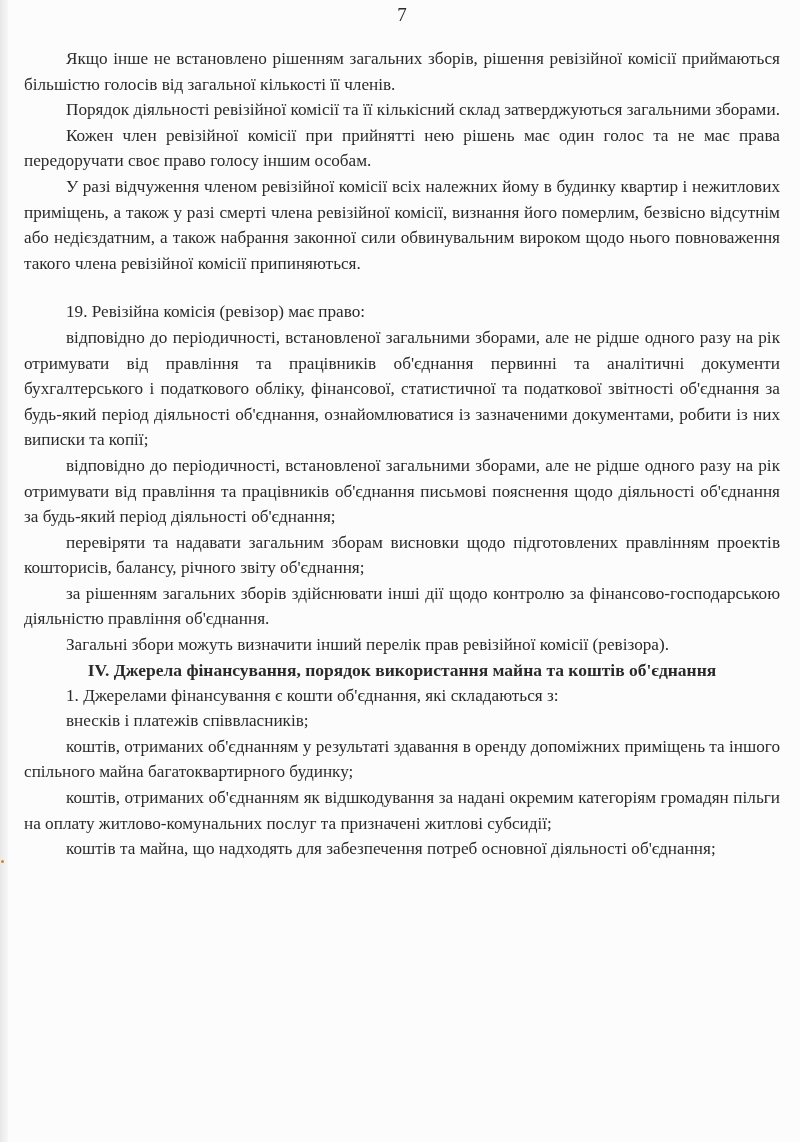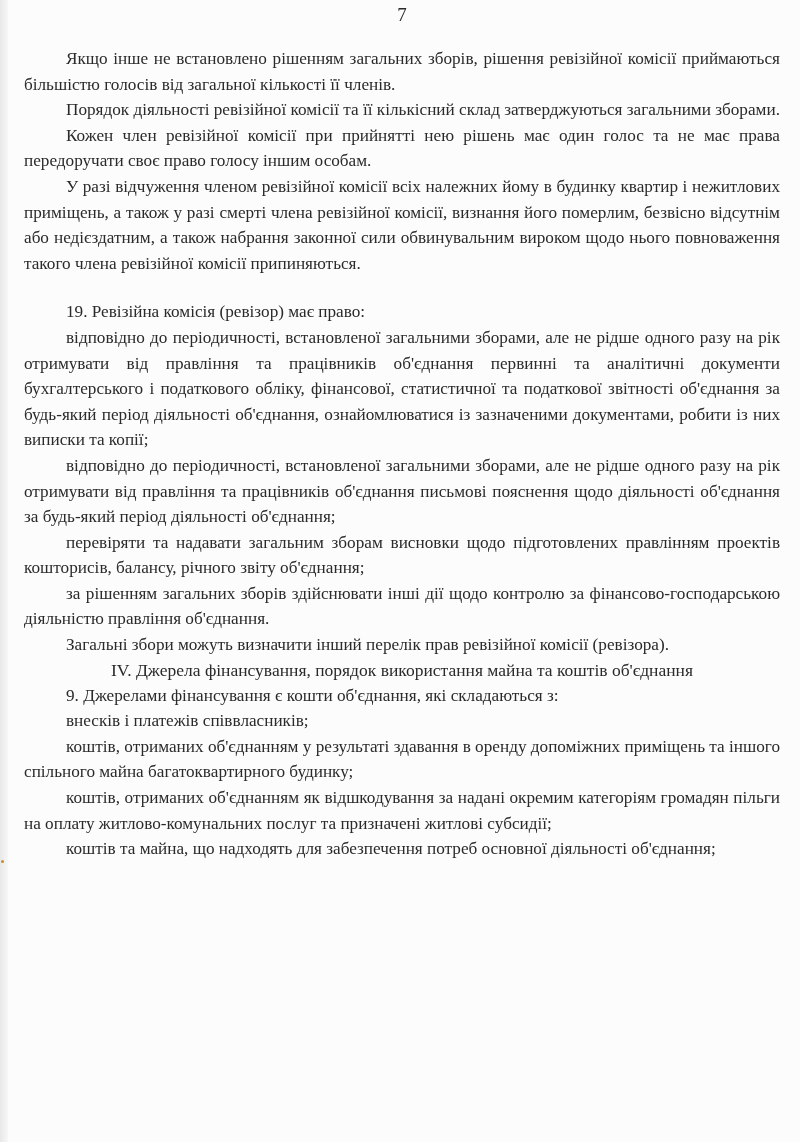--- a/index.html
+++ b/index.html
@@ -27,21 +27,21 @@
   }
   .content {
     position: absolute; top: 46px; left: 0; width: 756px;
     font-size: 17.2px; line-height: 25.6px;
     text-align: justify;
   }
   .content p { margin: 0; text-indent: 42px; }
   .content p.gap { margin-top: 23px; }
   .heading {
     margin-top: 25px; margin-bottom: 12px;
-    text-align: center; font-weight: normal;
+    text-align: center; font-weight: bold;
     font-size: 17.5px; line-height: 25px;
     text-indent: 0 !important;
     padding: 0 60px;
   }
 </style>
 </head>
 <body>
 
 <div class="left-edge"></div>
 <div class="speck"></div>
@@ -56,19 +56,19 @@
     <p>У разі відчуження членом ревізійної комісії всіх належних йому в будинку квартир і нежитлових приміщень, а також у разі смерті члена ревізійної комісії, визнання його померлим, безвісно відсутнім або недієздатним, а також набрання законної сили обвинувальним вироком щодо нього повноваження такого члена ревізійної комісії припиняються.</p>
 
     <p class="gap">19. Ревізійна комісія (ревізор) має право:</p>
     <p>відповідно до періодичності, встановленої загальними зборами, але не рідше одного разу на рік отримувати від правління та працівників об'єднання первинні та аналітичні документи бухгалтерського і податкового обліку, фінансової, статистичної та податкової звітності об'єднання за будь-який період діяльності об'єднання, ознайомлюватися із зазначеними документами, робити із них виписки та копії;</p>
     <p>відповідно до періодичності, встановленої загальними зборами, але не рідше одного разу на рік отримувати від правління та працівників об'єднання письмові пояснення щодо діяльності об'єднання за будь-який період діяльності об'єднання;</p>
     <p>перевіряти та надавати загальним зборам висновки щодо підготовлених правлінням проектів кошторисів, балансу, річного звіту об'єднання;</p>
     <p>за рішенням загальних зборів здійснювати інші дії щодо контролю за фінансово-господарською діяльністю правління об'єднання.</p>
     <p>Загальні збори можуть визначити інший перелік прав ревізійної комісії (ревізора).</p>
 
     <p class="heading">IV. Джерела фінансування, порядок використання майна та коштів об'єднання</p>
-    <p>9. Джерелами фінансування є кошти об'єднання, які складаються з:</p>
+    <p>1. Джерелами фінансування є кошти об'єднання, які складаються з:</p>
     <p>внесків і платежів співвласників;</p>
     <p>коштів, отриманих об'єднанням у результаті здавання в оренду допоміжних приміщень та іншого спільного майна багатоквартирного будинку;</p>
     <p>коштів, отриманих об'єднанням як відшкодування за надані окремим категоріям громадян пільги на оплату житлово-комунальних послуг та призначені житлові субсидії;</p>
     <p>коштів та майна, що надходять для забезпечення потреб основної діяльності об'єднання;</p>
   </div>
 </div>
 
 </body></html>

